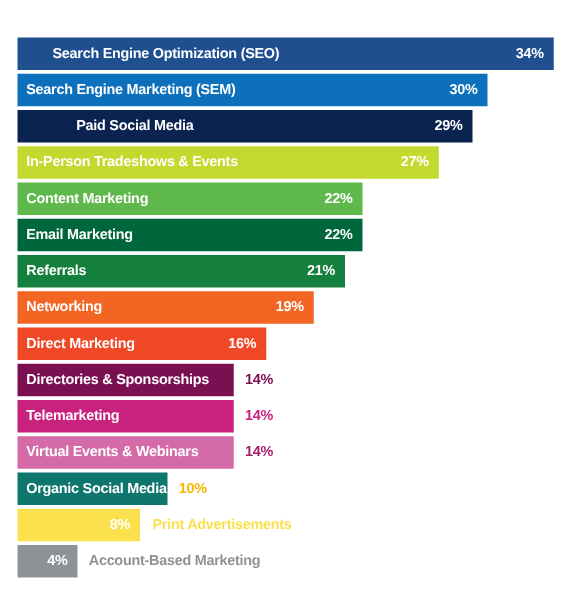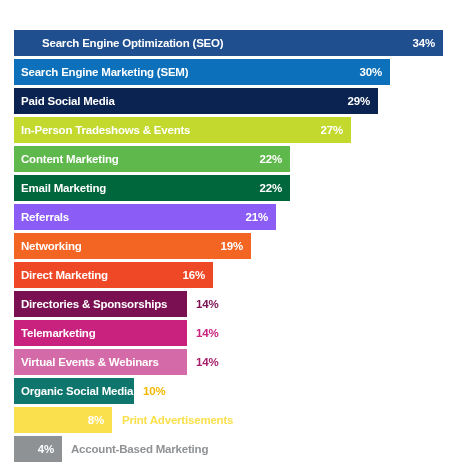--- a/index.html
+++ b/index.html
@@ -92,21 +92,21 @@
         </div>
       </div>
       <div class="bar-row">
         <div class="bar" style="width: 376px; background: rgb(13, 112, 187);">
           <span class="bar-label" style="color: rgb(255, 255, 255);">Search Engine Marketing (SEM)</span>
           <span class="bar-value" style="color: rgb(255, 255, 255);">30%</span>
         </div>
       </div>
       <div class="bar-row">
         <div class="bar" style="width: 364px; background: rgb(11, 35, 80);">
-          <span class="bar-label" style="color: rgb(255, 255, 255);">Paid Social Media</span>
+          <span class="bar-label" style="color: rgb(255, 255, 255); margin-left: 40px;">Paid Social Media</span>
           <span class="bar-value" style="color: rgb(255, 255, 255);">29%</span>
         </div>
       </div>
       <div class="bar-row">
         <div class="bar" style="width: 337px; background: rgb(195, 217, 46);">
           <span class="bar-label" style="color: rgb(255, 255, 255);">In-Person Tradeshows &amp; Events</span>
           <span class="bar-value" style="color: rgb(255, 255, 255);">27%</span>
         </div>
       </div>
       <div class="bar-row">
@@ -115,21 +115,21 @@
           <span class="bar-value" style="color: rgb(255, 255, 255);">22%</span>
         </div>
       </div>
       <div class="bar-row">
         <div class="bar" style="width: 276px; background: rgb(0, 102, 60);">
           <span class="bar-label" style="color: rgb(255, 255, 255);">Email Marketing</span>
           <span class="bar-value" style="color: rgb(255, 255, 255);">22%</span>
         </div>
       </div>
       <div class="bar-row">
-        <div class="bar" style="width: 262px; background: #8b5cf6;">
+        <div class="bar" style="width: 262px; background: #15803d;">
           <span class="bar-label" style="color: rgb(255, 255, 255);">Referrals</span>
           <span class="bar-value" style="color: rgb(255, 255, 255);">21%</span>
         </div>
       </div>
       <div class="bar-row">
         <div class="bar" style="width: 237px; background: rgb(242, 101, 34);">
           <span class="bar-label" style="color: rgb(255, 255, 255);">Networking</span>
           <span class="bar-value" style="color: rgb(255, 255, 255);">19%</span>
         </div>
       </div>

